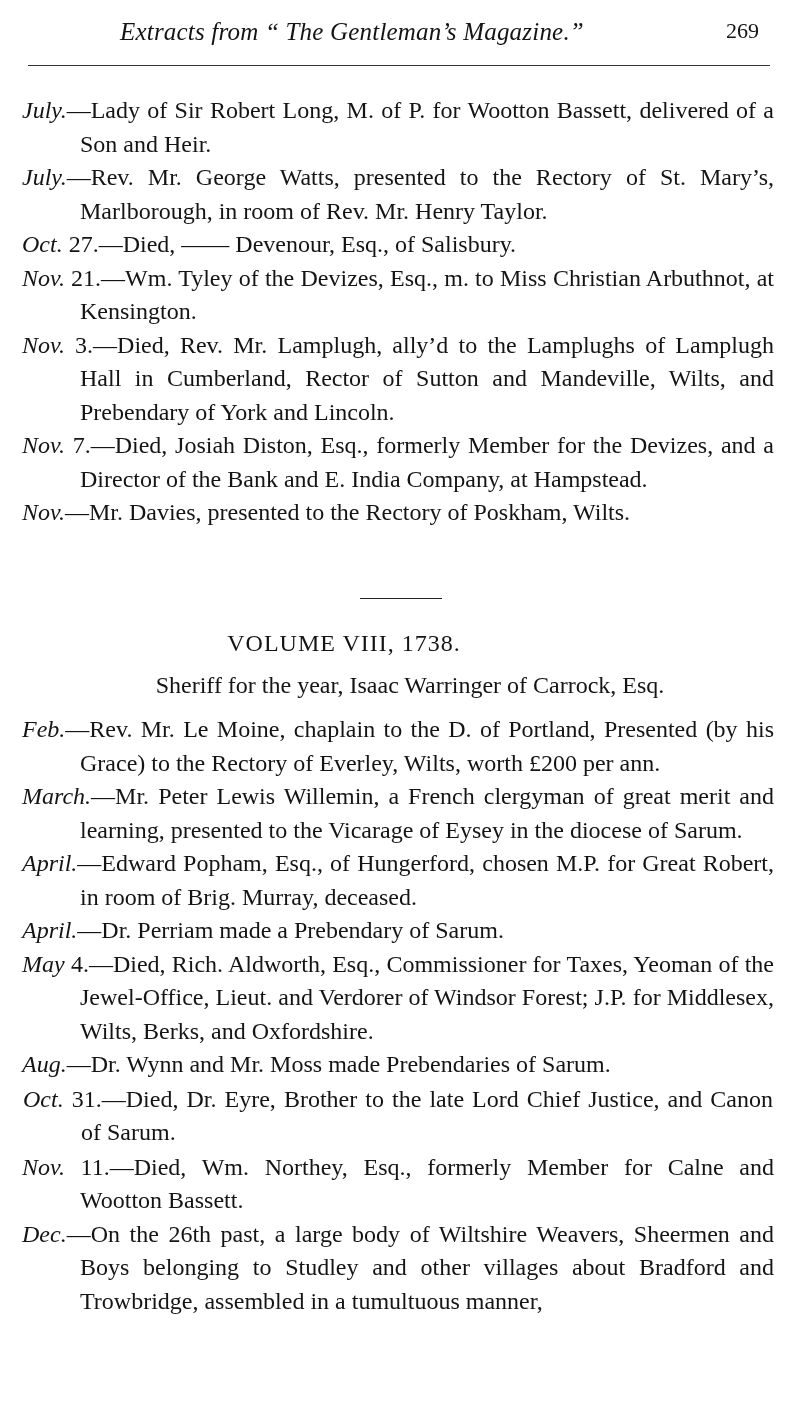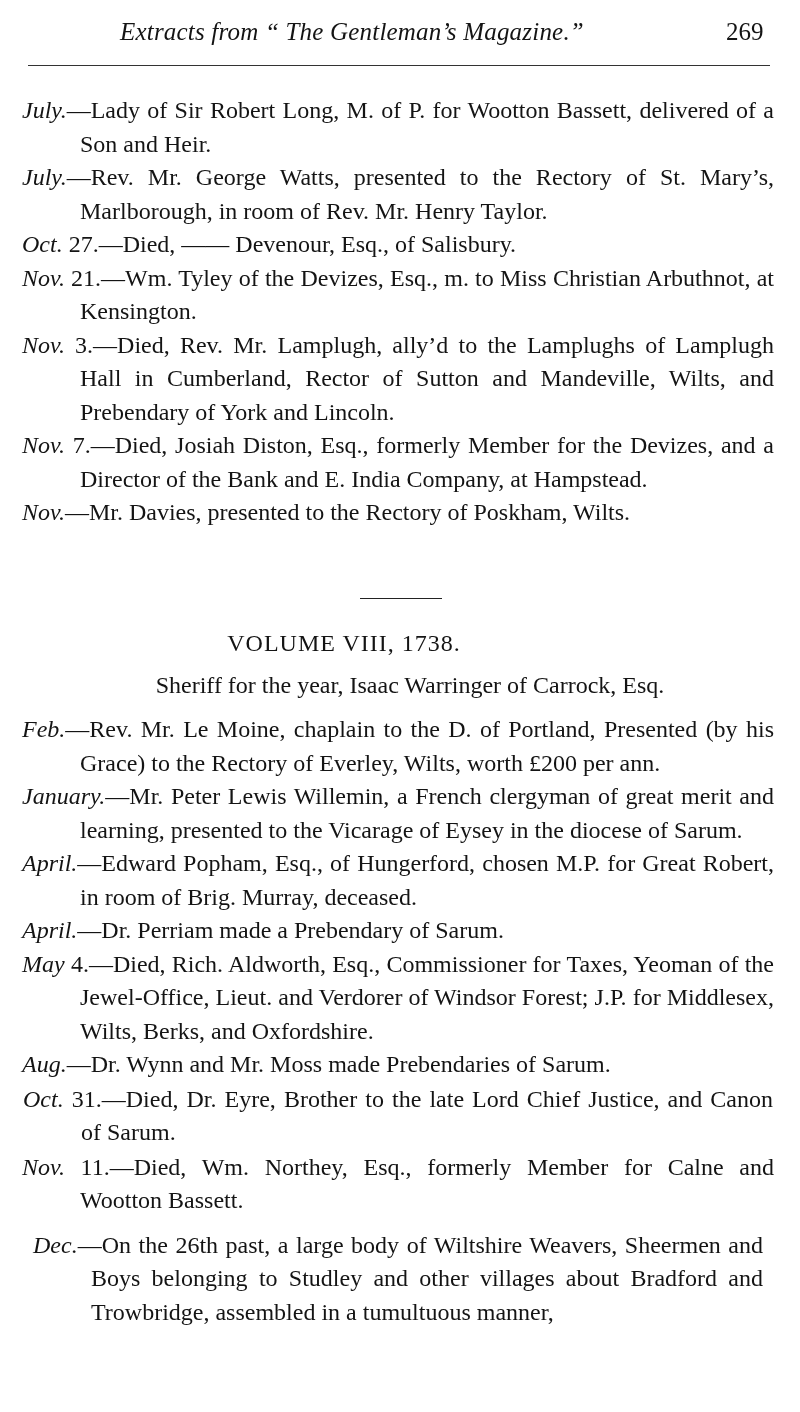--- a/index.html
+++ b/index.html
@@ -9,21 +9,21 @@
       color: #141414;
     }
     .running-head {
       position: absolute; left: 0; top: 14px; width: 680px; height: 40px;
     }
     .running-title {
       position: absolute; left: 120px; top: 4px;
       font-style: italic; font-size: 25px; letter-spacing: 0.2px;
     }
     .page-number {
-      position: absolute; left: 726px; top: 4px; font-size: 25px;
+      position: absolute; left: 726px; top: 4px; font-size: 22px;
     }
     .head-rule {
       position: absolute; left: 28px; top: 65px; width: 742px; height: 0;
       border-top: 1.5px solid #333;
     }
     .block { position: absolute; left: 22px; width: 752px; }
     .entry {
       font-size: 24px; line-height: 33.5px;
       padding-left: 58px; text-indent: -58px;
       text-align: justify;
@@ -61,21 +61,21 @@
   <p class="entry" style="margin:0;"><span class="date">Nov.</span><span>—Mr. Davies, presented to the Rectory of Poskham, Wilts.</span></p>
 </div>
 
 <div class="section-rule"></div>
 
 <div class="volume-heading">VOLUME VIII, 1738.</div>
 <div class="sheriff-line">Sheriff for the year, Isaac Warringer of Carrock, Esq.</div>
 
 <div class="block" style="top:713px;">
   <p class="entry" style="margin:0;"><span class="date">Feb.</span><span>—Rev. Mr. Le Moine, chaplain to the D. of Portland, Presented (by his Grace) to the Rectory of Everley, Wilts, worth £200 per ann.</span></p>
-  <p class="entry" style="margin:0;"><span class="date">January.</span><span>—Mr. Peter Lewis Willemin, a French clergyman of great merit and learning, presented to the Vicarage of Eysey in the diocese of Sarum.</span></p>
+  <p class="entry" style="margin:0;"><span class="date">March.</span><span>—Mr. Peter Lewis Willemin, a French clergyman of great merit and learning, presented to the Vicarage of Eysey in the diocese of Sarum.</span></p>
   <p class="entry" style="margin:0;"><span class="date">April.</span><span>—Edward Popham, Esq., of Hungerford, chosen M.P. for Great Robert, in room of Brig. Murray, deceased.</span></p>
   <p class="entry" style="margin:0;"><span class="date">April.</span><span>—Dr. Perriam made a Prebendary of Sarum.</span></p>
   <p class="entry" style="margin:0;"><span class="date">May</span><span> 4.—Died, Rich. Aldworth, Esq., Commissioner for Taxes, Yeoman of the Jewel-Office, Lieut. and Verdorer of Windsor Forest; J.P. for Middlesex, Wilts, Berks, and Oxfordshire.</span></p>
   <p class="entry" style="margin:0;"><span class="date">Aug.</span><span>—Dr. Wynn and Mr. Moss made Prebendaries of Sarum.</span></p>
   <p class="entry" style="margin:1px;"><span class="date">Oct.</span><span> 31.—Died, Dr. Eyre, Brother to the late Lord Chief Justice, and Canon of Sarum.</span></p>
   <p class="entry" style="margin:0;"><span class="date">Nov.</span><span> 11.—Died, Wm. Northey, Esq., formerly Member for Calne and Wootton Bassett.</span></p>
-  <p class="entry" style="margin:11px;"><span class="date">Dec.</span><span>—On the 26th past, a large body of Wiltshire Weavers, Sheermen and Boys belonging to Studley and other villages about Bradford and Trowbridge, assembled in a tumultuous manner,</span></p>
+  <p class="entry" style="margin:0;"><span class="date">Dec.</span><span>—On the 26th past, a large body of Wiltshire Weavers, Sheermen and Boys belonging to Studley and other villages about Bradford and Trowbridge, assembled in a tumultuous manner,</span></p>
 </div>
 
 </body></html>

